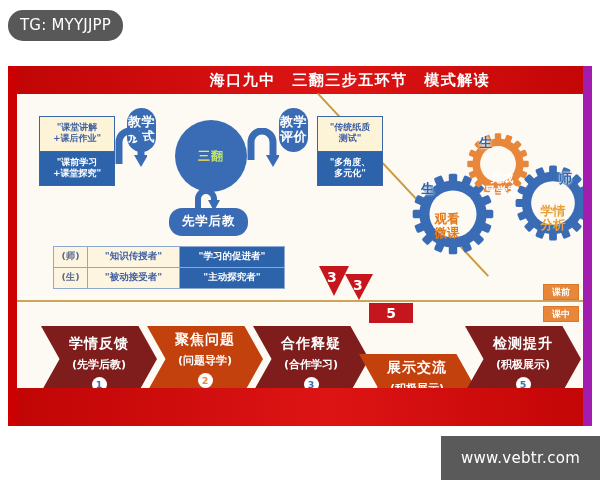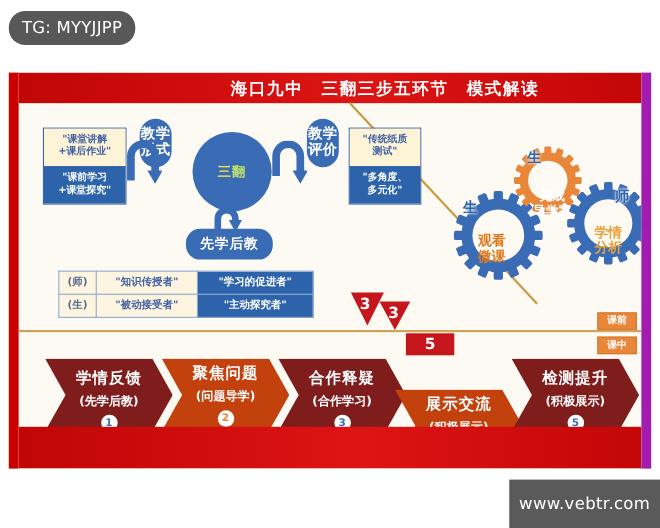--- a/index.html
+++ b/index.html
@@ -240,21 +240,21 @@
   .chev.orange .num { color: #e8873a; }
   #chev-1 { left: 24px;  }
   #chev-2 { left: 130px; }
   #chev-3 { left: 236px; }
   #chev-4 { left: 342px; margin-top: 28px; }
   #chev-5 { left: 448px; }
 
   
   .watermark {
     position: absolute; right: 0; bottom: 0;
-    width: 137px; height: 44px;
+    width: 159px; height: 44px;
     background: #5a5a5a; color: #ffffff;
     font-size: 15px; text-align: center; line-height: 44px;
     letter-spacing: .3px;
   }
 </style>
 </head>
 <body>
 
 <div id="stage">
 

